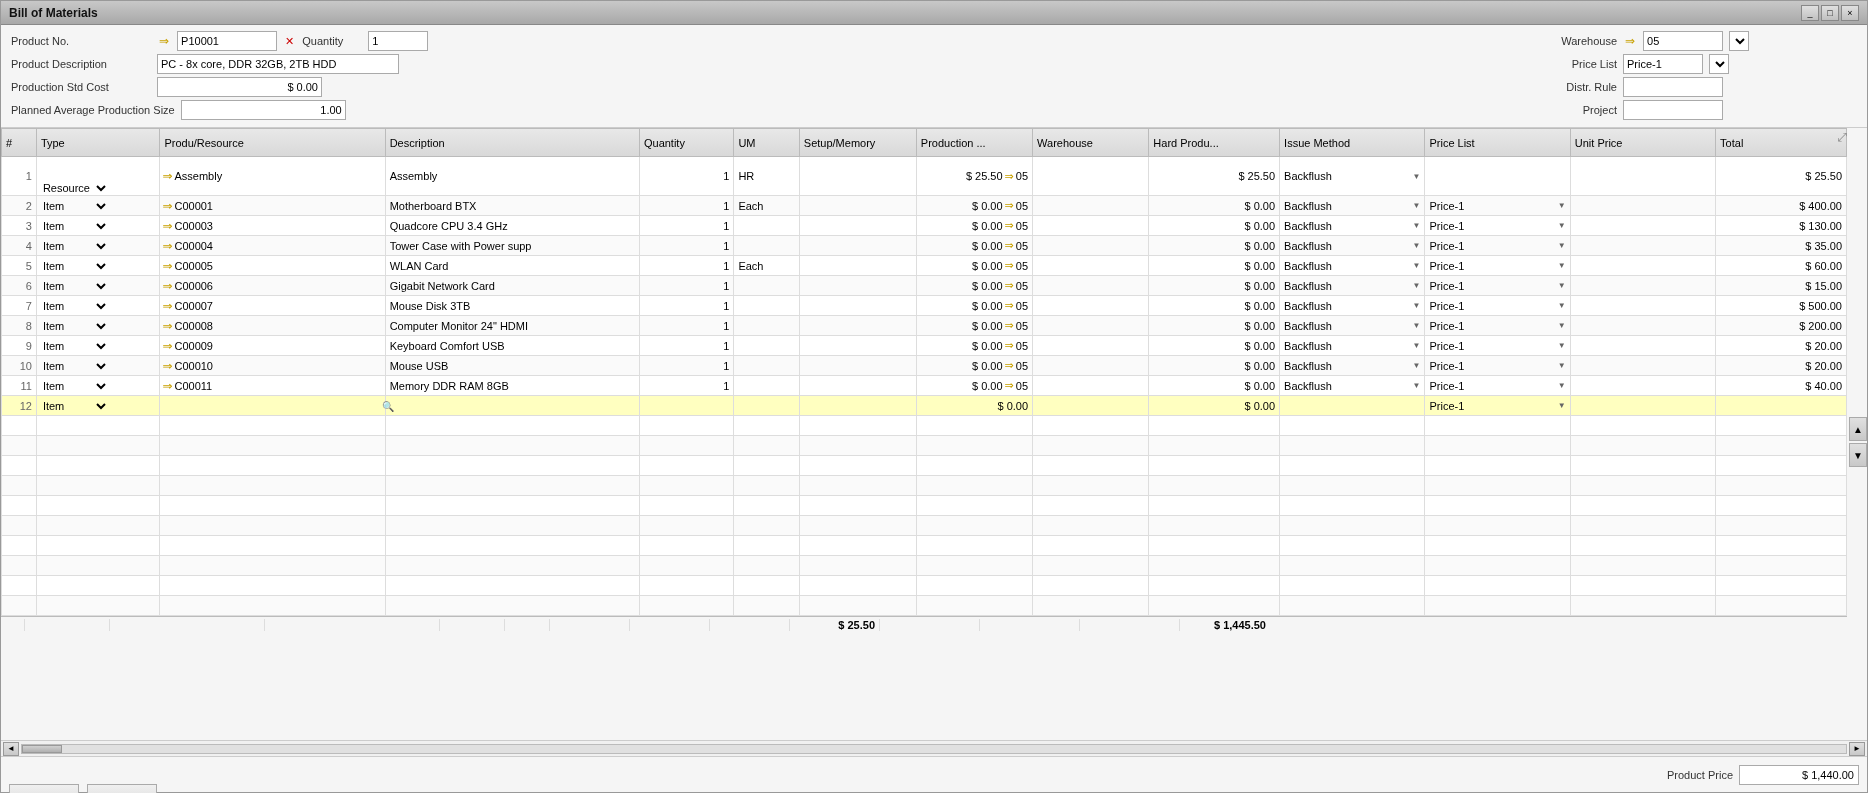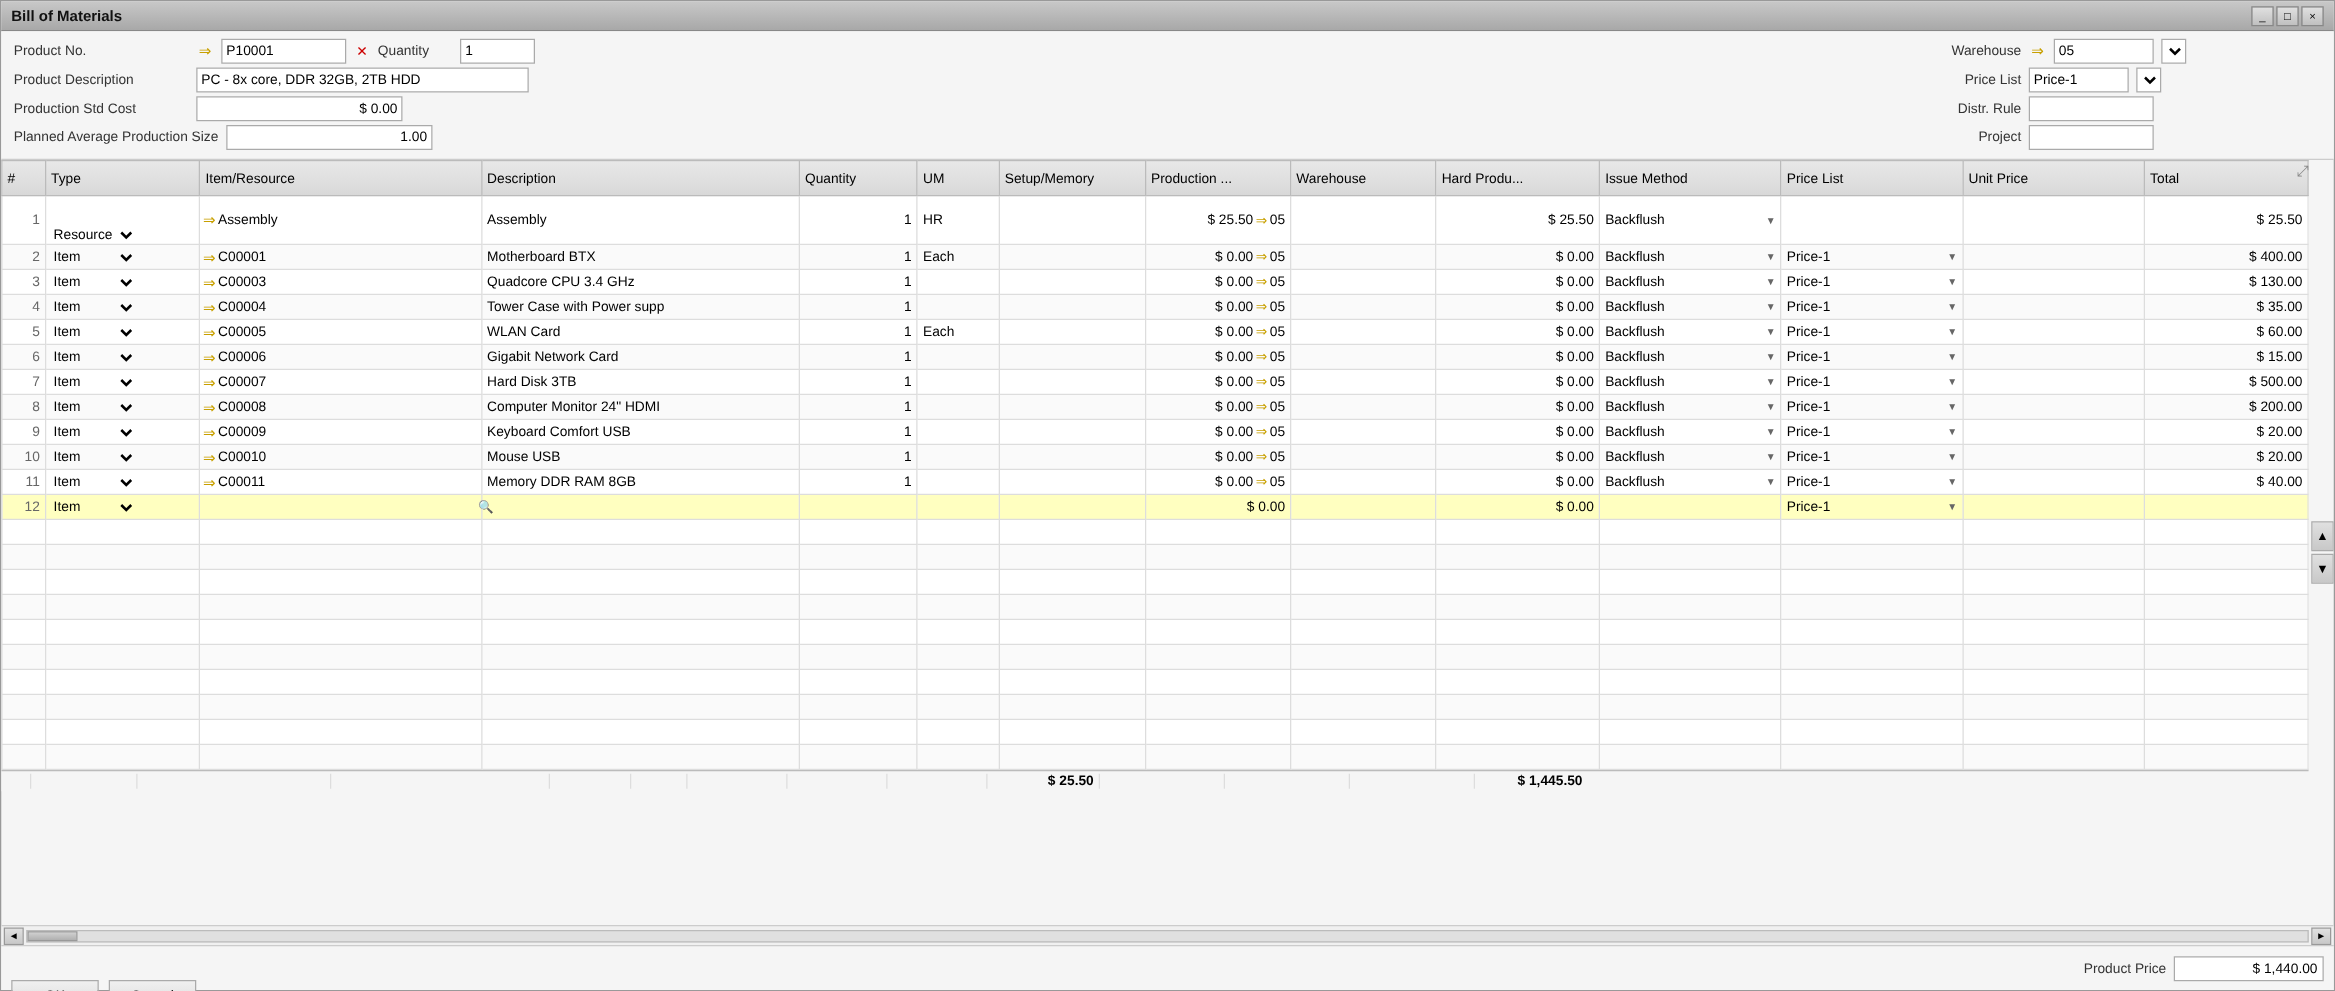--- a/index.html
+++ b/index.html
@@ -93,21 +93,21 @@
           <span class="form-label">Product No.</span>
           <span class="arrow-icon">⇒</span>
           <input class="form-input" style="width: 100px;" value="P10001">
           <span class="x-icon">✕</span>
           <span class="form-label" style="min-width:60px;">Quantity</span>
           <input class="form-input form-input-sm" value="1" style="">
         </div>
 
         <div class="form-row">
           <span class="form-label">Product Description</span>
-          <input class="form-input" style="width: 266px;" value="PC - 8x core, DDR 32GB, 2TB HDD">
+          <input class="form-input" style="width: 242px;" value="PC - 8x core, DDR 32GB, 2TB HDD">
         </div>
 
 
         <div class="form-row">
           <span class="form-label">Production Std Cost</span>
           <input class="form-input" style="width: 165px; text-align: right;" value="$ 0.00">
         </div>
 
         <div class="form-row">
           <span class="form-label">Planned Average Production Size</span>
@@ -147,21 +147,21 @@
     </div>
 
     <div style="position: absolute; right: 20px; top: 2px; color: #888; font-size: 12px; cursor: nw-resize;">⤢</div>
 
     <div class="table-scroll" style="margin-right: 20px;">
       <table>
         <thead>
           <tr>
             <th class="col-hash">#</th>
             <th class="col-type">Type</th>
-            <th class="col-item">Item/Resource</th>
+            <th class="col-item">Produ/Resource</th>
             <th class="col-desc">Description</th>
             <th class="col-qty">Quantity</th>
             <th class="col-um">UM</th>
             <th class="col-setup">Setup/Memory</th>
             <th class="col-prod">Production ...</th>
             <th class="col-wh">Warehouse</th>
             <th class="col-totalprod">Hard Produ...</th>
             <th class="col-issue">Issue Method</th>
             <th class="col-pricelist">Price List</th>
             <th class="col-unitprice">Unit Price</th>
@@ -416,21 +416,21 @@
                 <div style="display: flex; align-items: center; gap: 2px;">
                   <select class="type-select"><option>Item</option></select>
                 </div>
               </td>
               <td style="padding: 0px 2px;">
                 <div style="display: flex; align-items: center; gap: 2px;">
                   <span style="color: rgb(200, 160, 0); font-size: 12px;">⇒</span>
                   <span>C00007</span>
                 </div>
               </td>
-              <td>Hard Disk 3TB</td>
+              <td>Mouse Disk 3TB</td>
               <td class="cell-right">1</td>
               <td></td>
               <td></td>
               <td class="cell-right">
                 <div style="display: flex; align-items: center; justify-content: flex-end; gap: 2px;">
                   <span>$ 0.00</span>
                   <span style="color: rgb(200, 160, 0); font-size: 11px;">⇒</span>
                   <span>05</span>
                 </div>
               </td>

